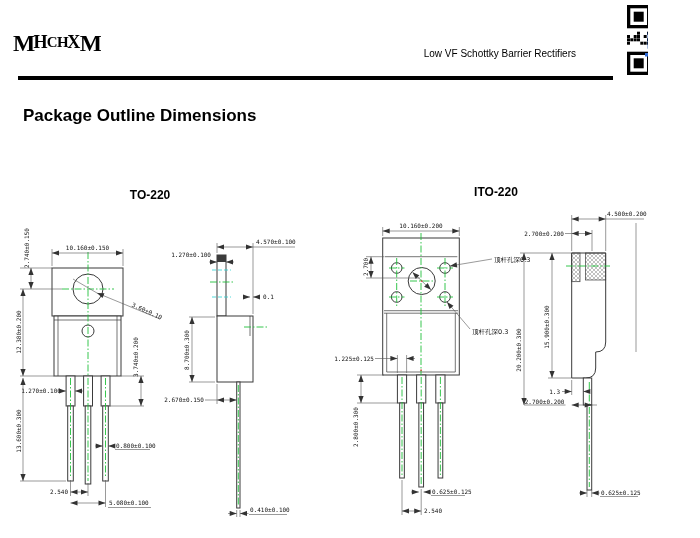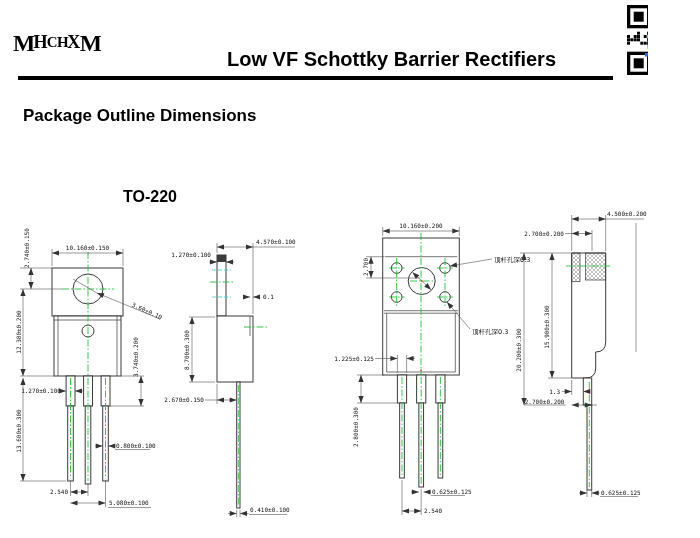--- a/index.html
+++ b/index.html
@@ -1,23 +1,23 @@
 <!DOCTYPE html>
 <html><head>
 <meta charset="utf-8">
 <style>
   html,body{margin:0;padding:0;background:#fff;}
   .page{position:relative;width:648px;height:538px;background:#fff;overflow:hidden;
         font-family:"Liberation Sans",sans-serif;color:#000;}
   .hdr-title{position:absolute;top:21px;right:88px;font-size:23px;font-weight:bold;
              letter-spacing:-0.5px;white-space:nowrap;}
-  .hdr-sub{position:absolute;top:48px;right:92px;font-size:20px;white-space:nowrap;font-weight:bold;}
+  .hdr-sub{position:absolute;top:48px;right:72px;font-size:10px;white-space:nowrap;}
   .hdr-rule{position:absolute;left:18px;top:76px;width:595px;height:4px;background:#000;}
   .sec-head{position:absolute;left:23px;top:106px;font-size:17px;font-weight:bold;}
-  .pkg-title{position:absolute;font-size:16px;font-weight:bold;text-align:center;width:120px;}
+  .pkg-title{position:absolute;font-size:12px;font-weight:bold;text-align:center;width:120px;}
   #t-to220{left:90px;top:188px;}
   #t-ito220{left:436px;top:185px;}
   svg text{user-select:none;}
   .dt{font:6px "DejaVu Sans Mono",monospace;fill:#111;}
   .dtc{font:6.5px "DejaVu Sans",sans-serif;fill:#111;}
   .ol{fill:#fff;stroke:#3b3b3b;stroke-width:1;}
   .ol2{fill:none;stroke:#3b3b3b;stroke-width:0.7;}
   .dl{fill:none;stroke:#555;stroke-width:0.6;}
   .gl{fill:none;stroke:#1fbf3a;stroke-width:0.9;stroke-dasharray:7 2 1.5 2;}
   .cl{fill:none;stroke:#2ad0d0;stroke-width:0.8;stroke-dasharray:4 2;}
@@ -176,20 +176,21 @@
     <g>
       <rect x="21" y="26" width="28" height="19" rx="2" fill="#2e6bd8" stroke="#1b4fae" stroke-width="0.8"></rect>
       <rect x="24" y="30" width="22" height="4" fill="#fff" opacity="0.9"></rect>
       <rect x="24" y="37" width="14" height="3" fill="#cfe0ff"></rect>
       <rect x="18" y="48" width="34" height="3.5" fill="#2e6bd8"></rect>
     </g>
   </svg>
 
   <div class="sec-head">Package Outline Dimensions</div>
   <div class="pkg-title" id="t-to220">TO-220</div>
+  <div class="pkg-title" id="t-ito220">ITO-220</div>
 
   <svg class="draw" width="700" height="538" viewBox="0 0 700 538">
     <defs>
       <marker id="ar" markerUnits="userSpaceOnUse" markerWidth="8" markerHeight="6" refX="7.5" refY="3" orient="auto-start-reverse">
         <path d="M0.5,0.4 L7.5,3 L0.5,5.6 Z" fill="#333"></path>
       </marker>
       <pattern id="xh" width="4" height="4" patternUnits="userSpaceOnUse">
         <path d="M0,4 L4,0 M0,0 L4,4" stroke="#666" stroke-width="0.4" fill="none"></path>
       </pattern>
     </defs>

